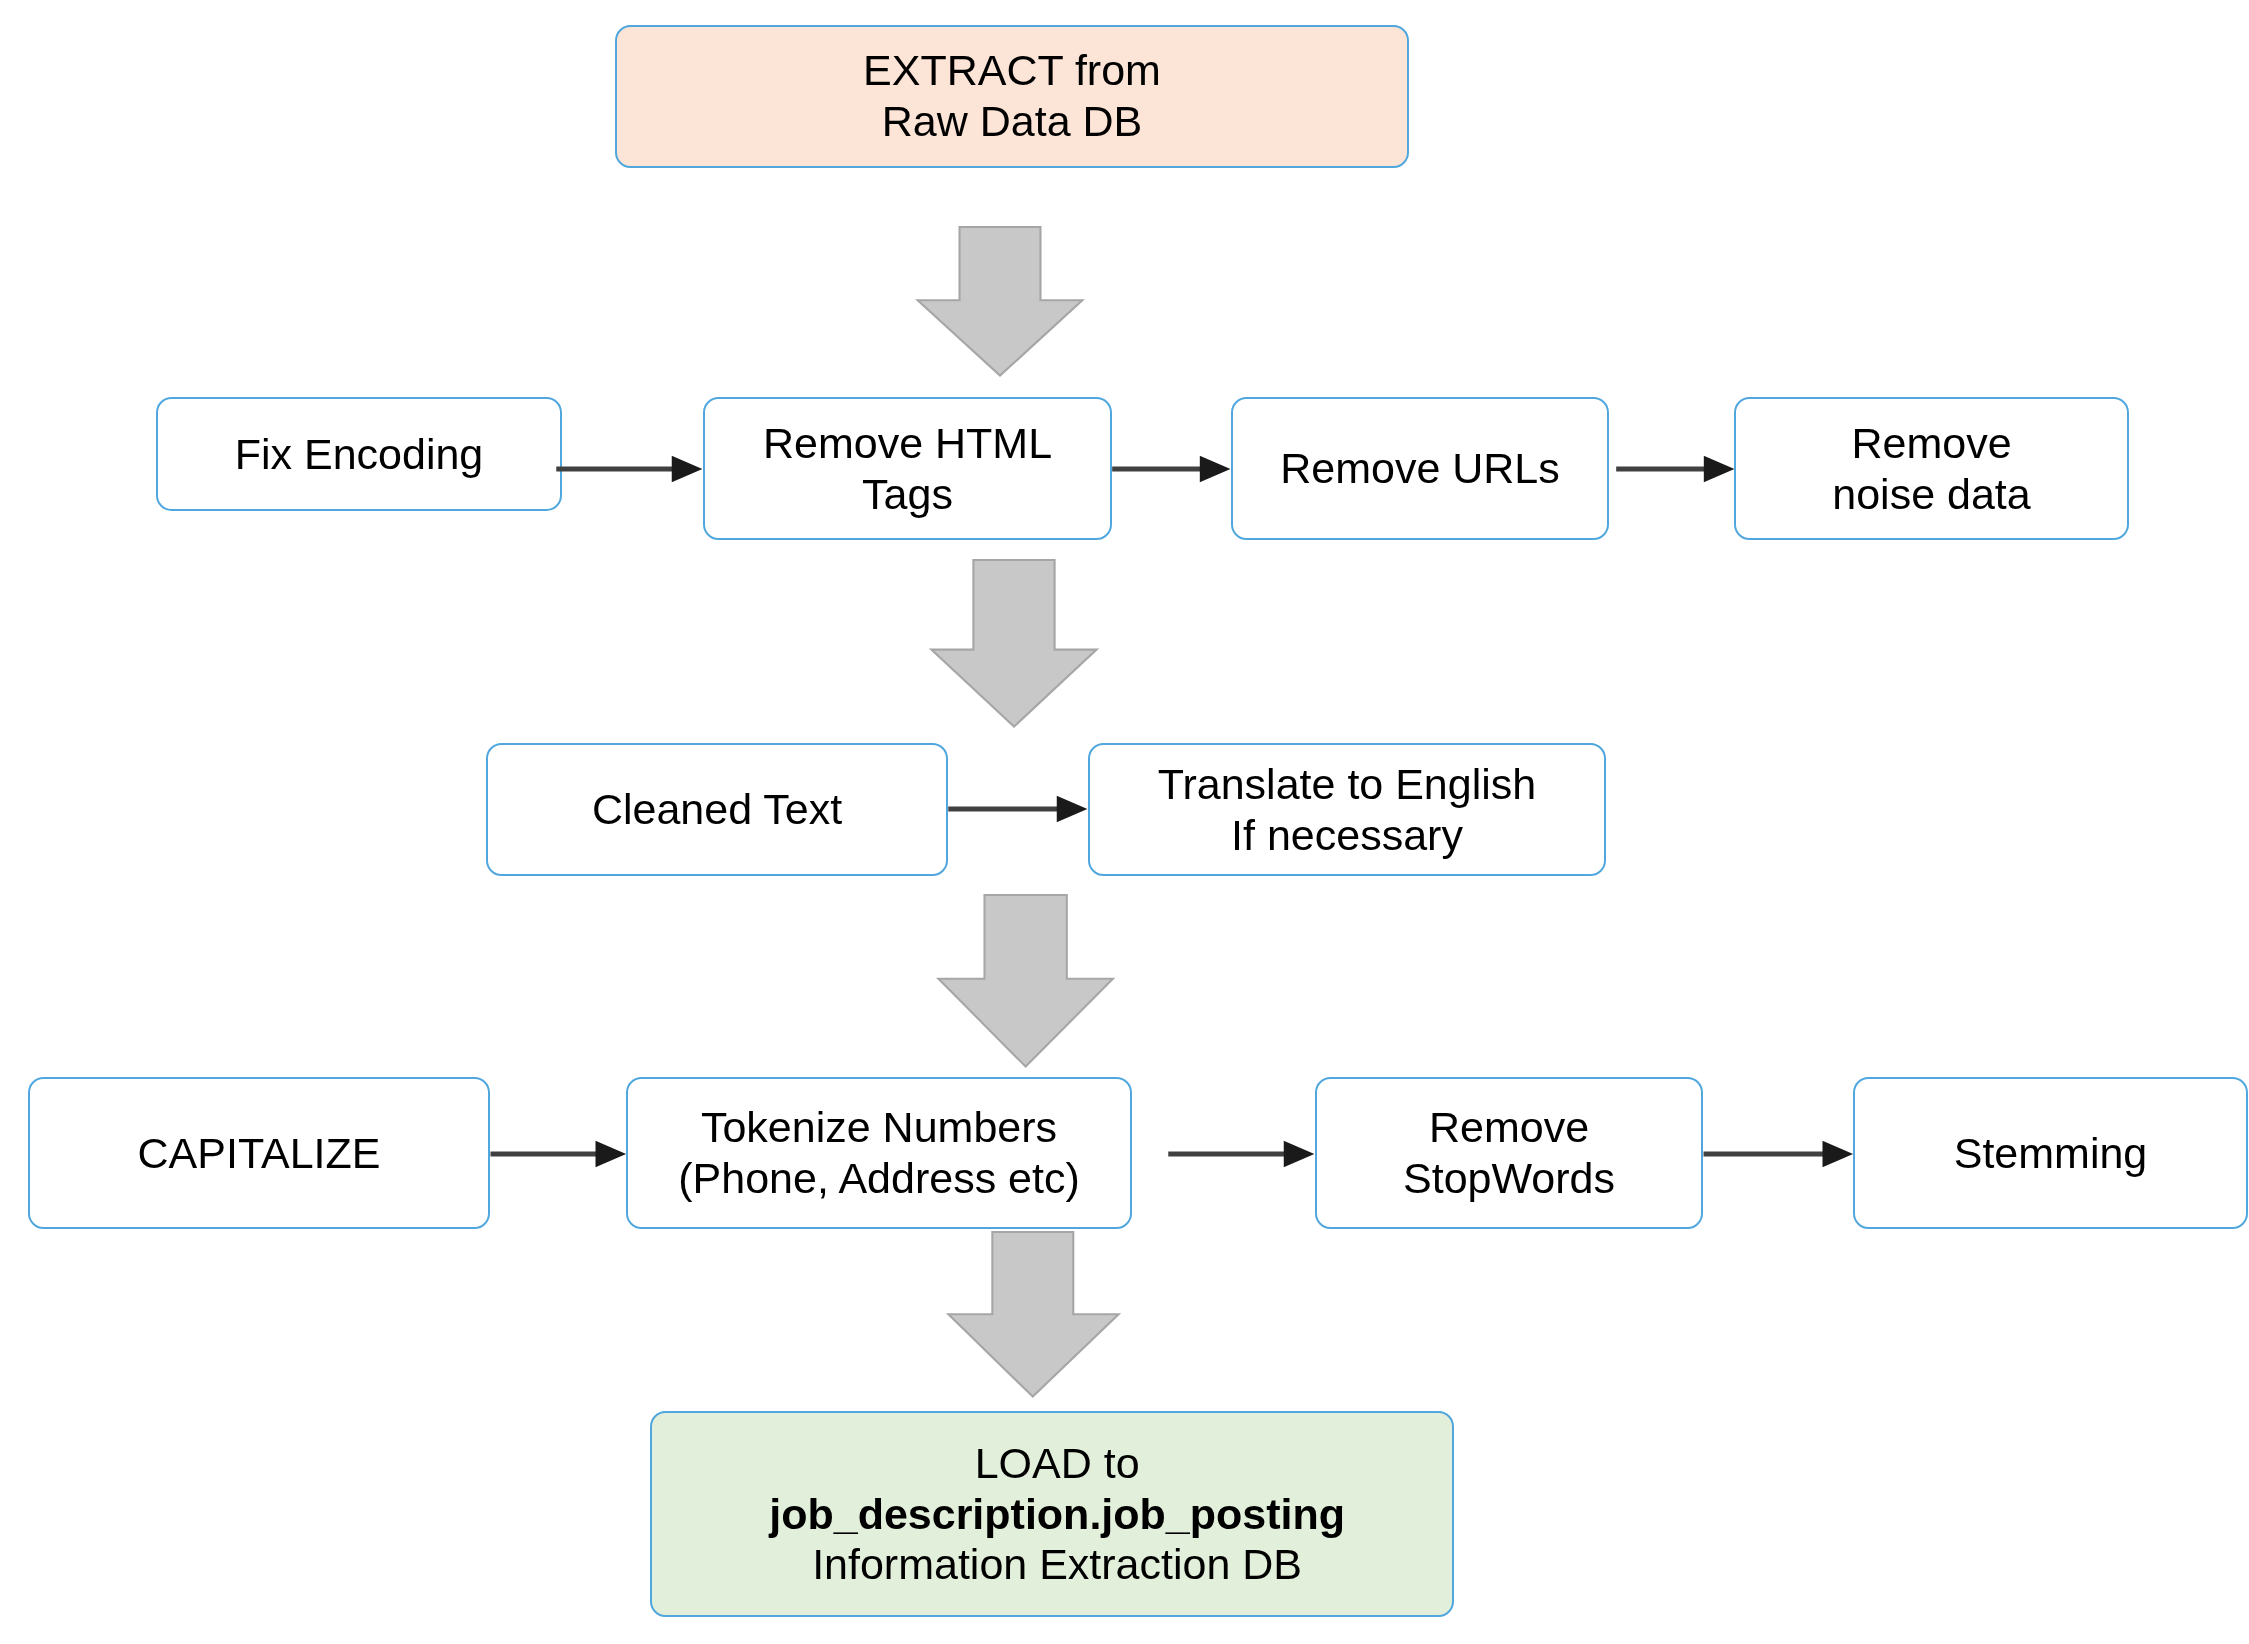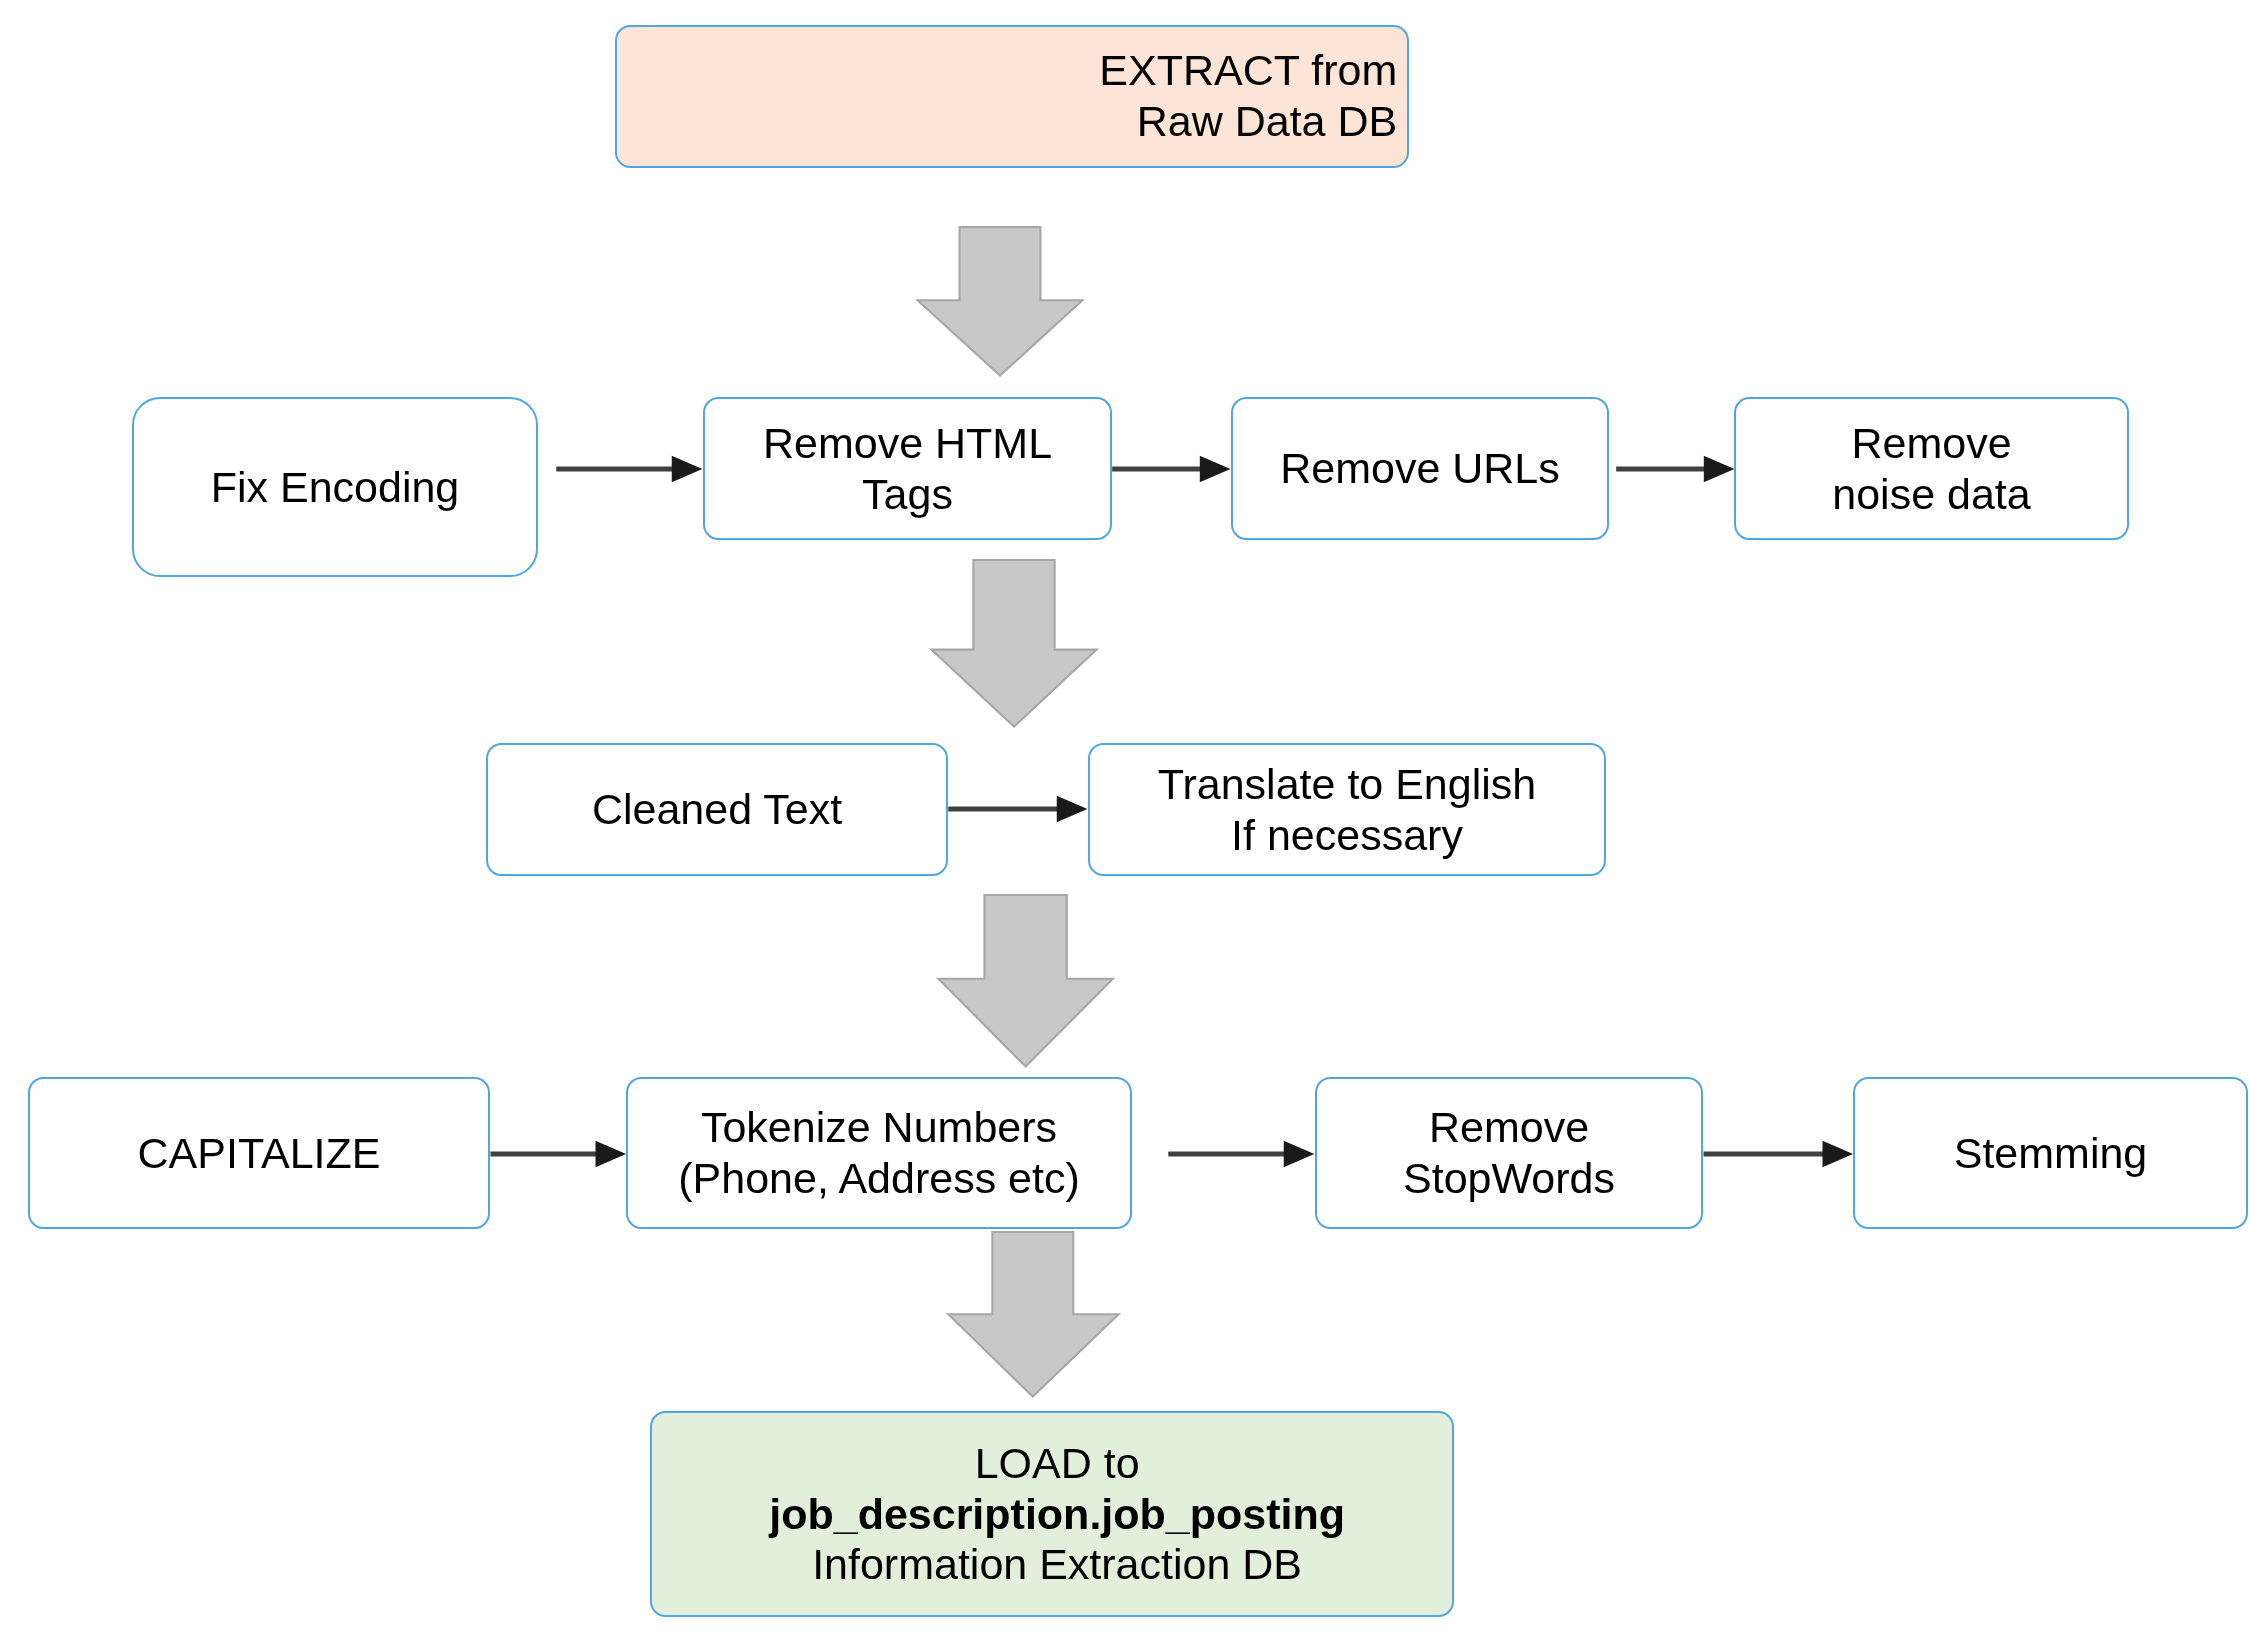--- a/index.html
+++ b/index.html
@@ -26,21 +26,21 @@
     display: flex;
     flex-direction: column;
     align-items: center;
     justify-content: center;
     text-align: center;
     color: #000000;
     font-size: 43px;
     line-height: 1.18;
     padding: 4.2px 9.8px;
   }
-  .node.accent-orange { background: #fce4d6; align-items: flex-end; }
+  .node.accent-orange { background: #fce4d6; }
   .node.accent-green  { background: #e2efda; }
   .line-bold   { font-weight: bold; }
   .line-italic { }
   .blockarrow {
     position: absolute;
     overflow: visible;
   }
   .connector {
     position: absolute;
     overflow: visible;
@@ -53,21 +53,21 @@
 
   <div class="node accent-orange" style="left:615px; top:24.5px; width:794px; height:143px;">
     <div>EXTRACT from</div>
     <div>Raw Data DB</div>
   </div>
 
   <svg class="blockarrow" style="left:916px; top:227px; width:168px; height:150px;" viewBox="0 0 240 215">
     <polygon points="62,0 178,0 178,105 238,105 120,213 2,105 62,105" fill="#c8c8c8" stroke="#a6a6a6" stroke-width="3"></polygon>
   </svg>
 
-  <div class="node" style="left:132px; top:397px; width:406px; height:180px;border-radius:28px;">
+  <div class="node" style="left:156px; top:397px; width:406px; height:114px;">
     <div>Fix Encoding</div>
   </div>
 
   <div class="node" style="left:703px; top:397px; width:409px; height:143px;">
     <div>Remove HTML</div>
     <div>Tags</div>
   </div>
 
   <div class="node" style="left:1231px; top:397px; width:378px; height:143px;">
     <div>Remove URLs</div>

